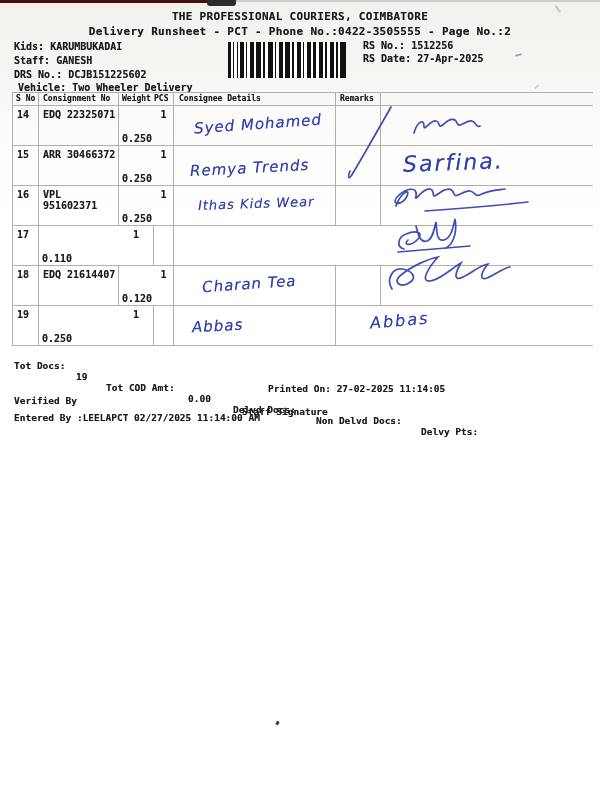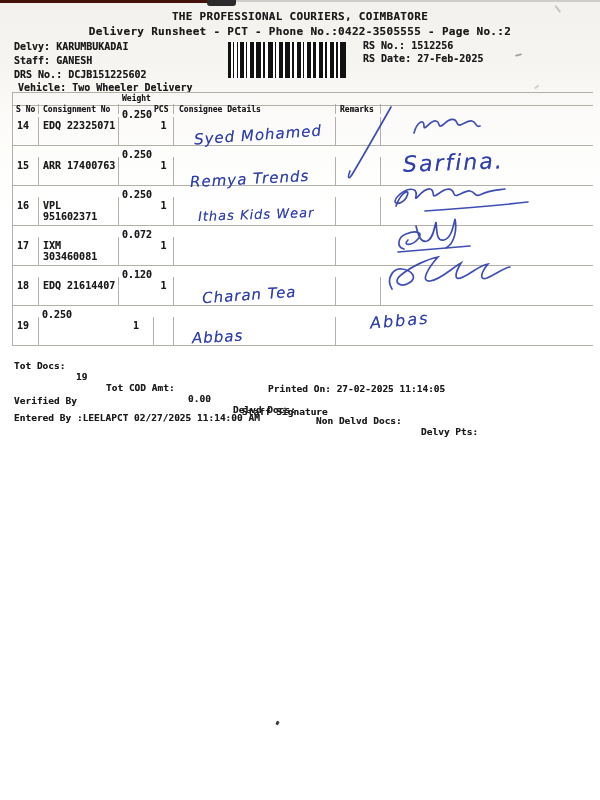--- a/index.html
+++ b/index.html
@@ -56,24 +56,24 @@
   .trow{
     display:grid;
     grid-template-columns:26px 80px 35px 20px 162px 45px 212px;
     border-bottom:1px solid #b3b0aa;
     position:relative;
   }
   .thead{border-top:1px solid #b3b0aa;height:12px;}
   .thead .c{font-size:8px;font-weight:bold;padding-top:1px;}
   .rdata{height:39px;}
   .c{position:relative;font-size:10px;font-weight:bold;color:#1b1b1b;text-shadow:0 0 .5px rgba(35,35,35,.5);}
-  .bR{border-right:1px solid #b3b0aa;margin-top:11px;}
+  .bR{border-right:1px solid #b3b0aa;}
   .c.sno{padding:3px 0 0 4px;}
   .c.cons{padding:3px 0 0 4px;}
-  .c.wt{padding:3px 0 0 3px;}
+  .c.wt{padding:3px 0 0 3px;margin-top:24px;}
   .c.pcs{padding:3px 0 0 0;text-align:center;}
   .c.hseal{padding-left:22px;}
   .c.hrem{padding-left:5px;}
 
   
   .hw{
     position:absolute;
     font-family:"DejaVu Sans", sans-serif;
     font-style:italic;
     color:#2e3fae;
@@ -109,29 +109,29 @@
   <div class="artifact top-blob"></div>
   <div class="artifact top-strip-gray"></div>
   <div class="artifact speck-1"></div>
   <div class="artifact speck-2"></div>
   <div class="artifact speck-3"></div>
   <div class="artifact speck-4"></div>
 
   <div class="title t1 print">THE PROFESSIONAL COURIERS, COIMBATORE</div>
   <div class="title t2 print">Delivery Runsheet - PCT - Phone No.:0422-3505555 - Page No.:2</div>
 
-  <div class="metaline m-route print"><span>Delvy:</span> <span>KARUMBUKADAI</span></div>
+  <div class="metaline m-route print"><span>Kids:</span> <span>KARUMBUKADAI</span></div>
   <div class="metaline m-staff print"><span>Staff:</span> <span>GANESH</span></div>
   <div class="metaline m-drs print"><span>DRS No.:</span> <span>DCJB151225602</span></div>
   <div class="metaline m-vehicle print"><span>Vehicle:</span> <span>Two Wheeler Delivery</span></div>
 
   <div class="barcode"></div>
 
   <div class="metaline m-rsno print"><span>RS No.:</span> <span>1512256</span></div>
-  <div class="metaline m-rsdate print"><span>RS Date:</span> <span>27-Feb-2025</span></div>
+  <div class="metaline m-rsdate print"><span>RS Date:</span> <span>27-Apr-2025</span></div>
 
   <div class="table">
     <div class="trow thead">
       <div class="c bR print" style="padding-left:3px;">S No</div>
       <div class="c bR print" style="padding-left:4px;">Consignment No</div>
       <div class="c print" style="padding-left:3px;">Weight</div>
       <div class="c bR print">PCS</div>
       <div class="c bR hrem print">Consignee Details</div>
       <div class="c bR print" style="padding-left:4px;">Remarks</div>
     </div>
@@ -143,21 +143,21 @@
       <div class="c pcs bR">1</div>
       <div class="c bR">
           <span class="hw hw-c0">Syed Mohamed</span>
         </div>
       <div class="c bR"></div>
       <div class="c"></div>
     </div>
 
     <div class="trow rdata">
       <div class="c sno bR">15</div>
-      <div class="c cons bR">ARR 17400763</div>
+      <div class="c cons bR">ARR 30466372</div>
       <div class="c wt">0.250</div>
       <div class="c pcs bR">1</div>
       <div class="c bR">
           <span class="hw hw-c1">Remya Trends</span>
         </div>
       <div class="c bR"></div>
       <div class="c">
           <span class="hw hw-s1">Sarfina.</span>
         </div>
     </div>
@@ -169,22 +169,21 @@
       <div class="c pcs bR">1</div>
       <div class="c bR">
           <span class="hw hw-c2">Ithas Kids Wear</span>
         </div>
       <div class="c bR"></div>
       <div class="c"></div>
     </div>
 
     <div class="trow rdata">
       <div class="c sno bR">17</div>
-      <div class="c cons bR">IXM 303460081</div>
-      <div class="c wt">0.072</div>
+      <div class="c wt">0.110</div>
       <div class="c pcs bR">1</div>
       <div class="c bR"></div>
       <div class="c"></div>
     </div>
 
     <div class="trow rdata">
       <div class="c sno bR">18</div>
       <div class="c cons bR">EDQ 21614407</div>
       <div class="c wt">0.120</div>
       <div class="c pcs bR">1</div>

